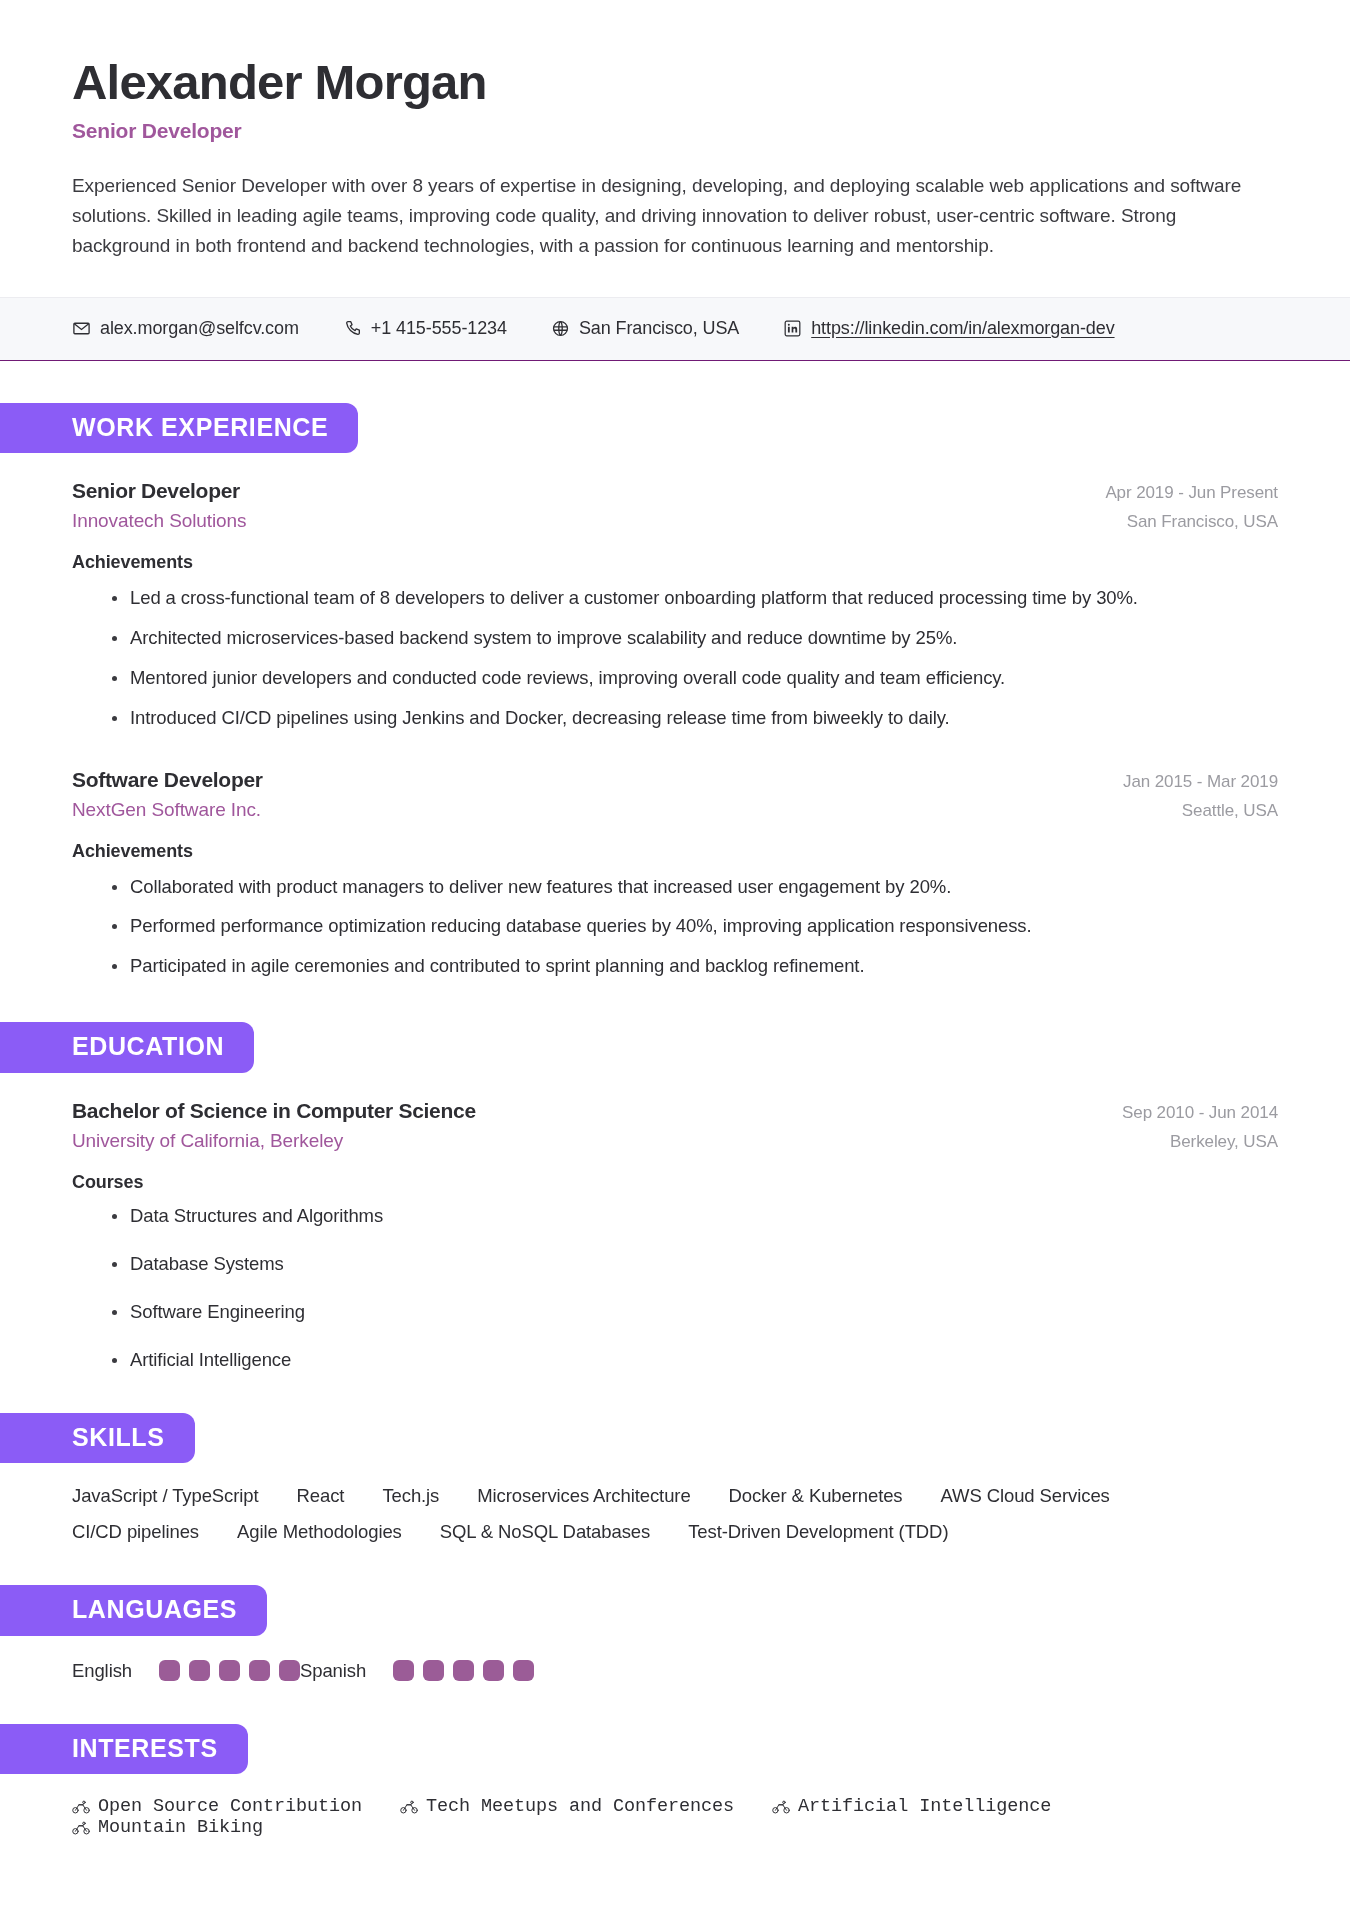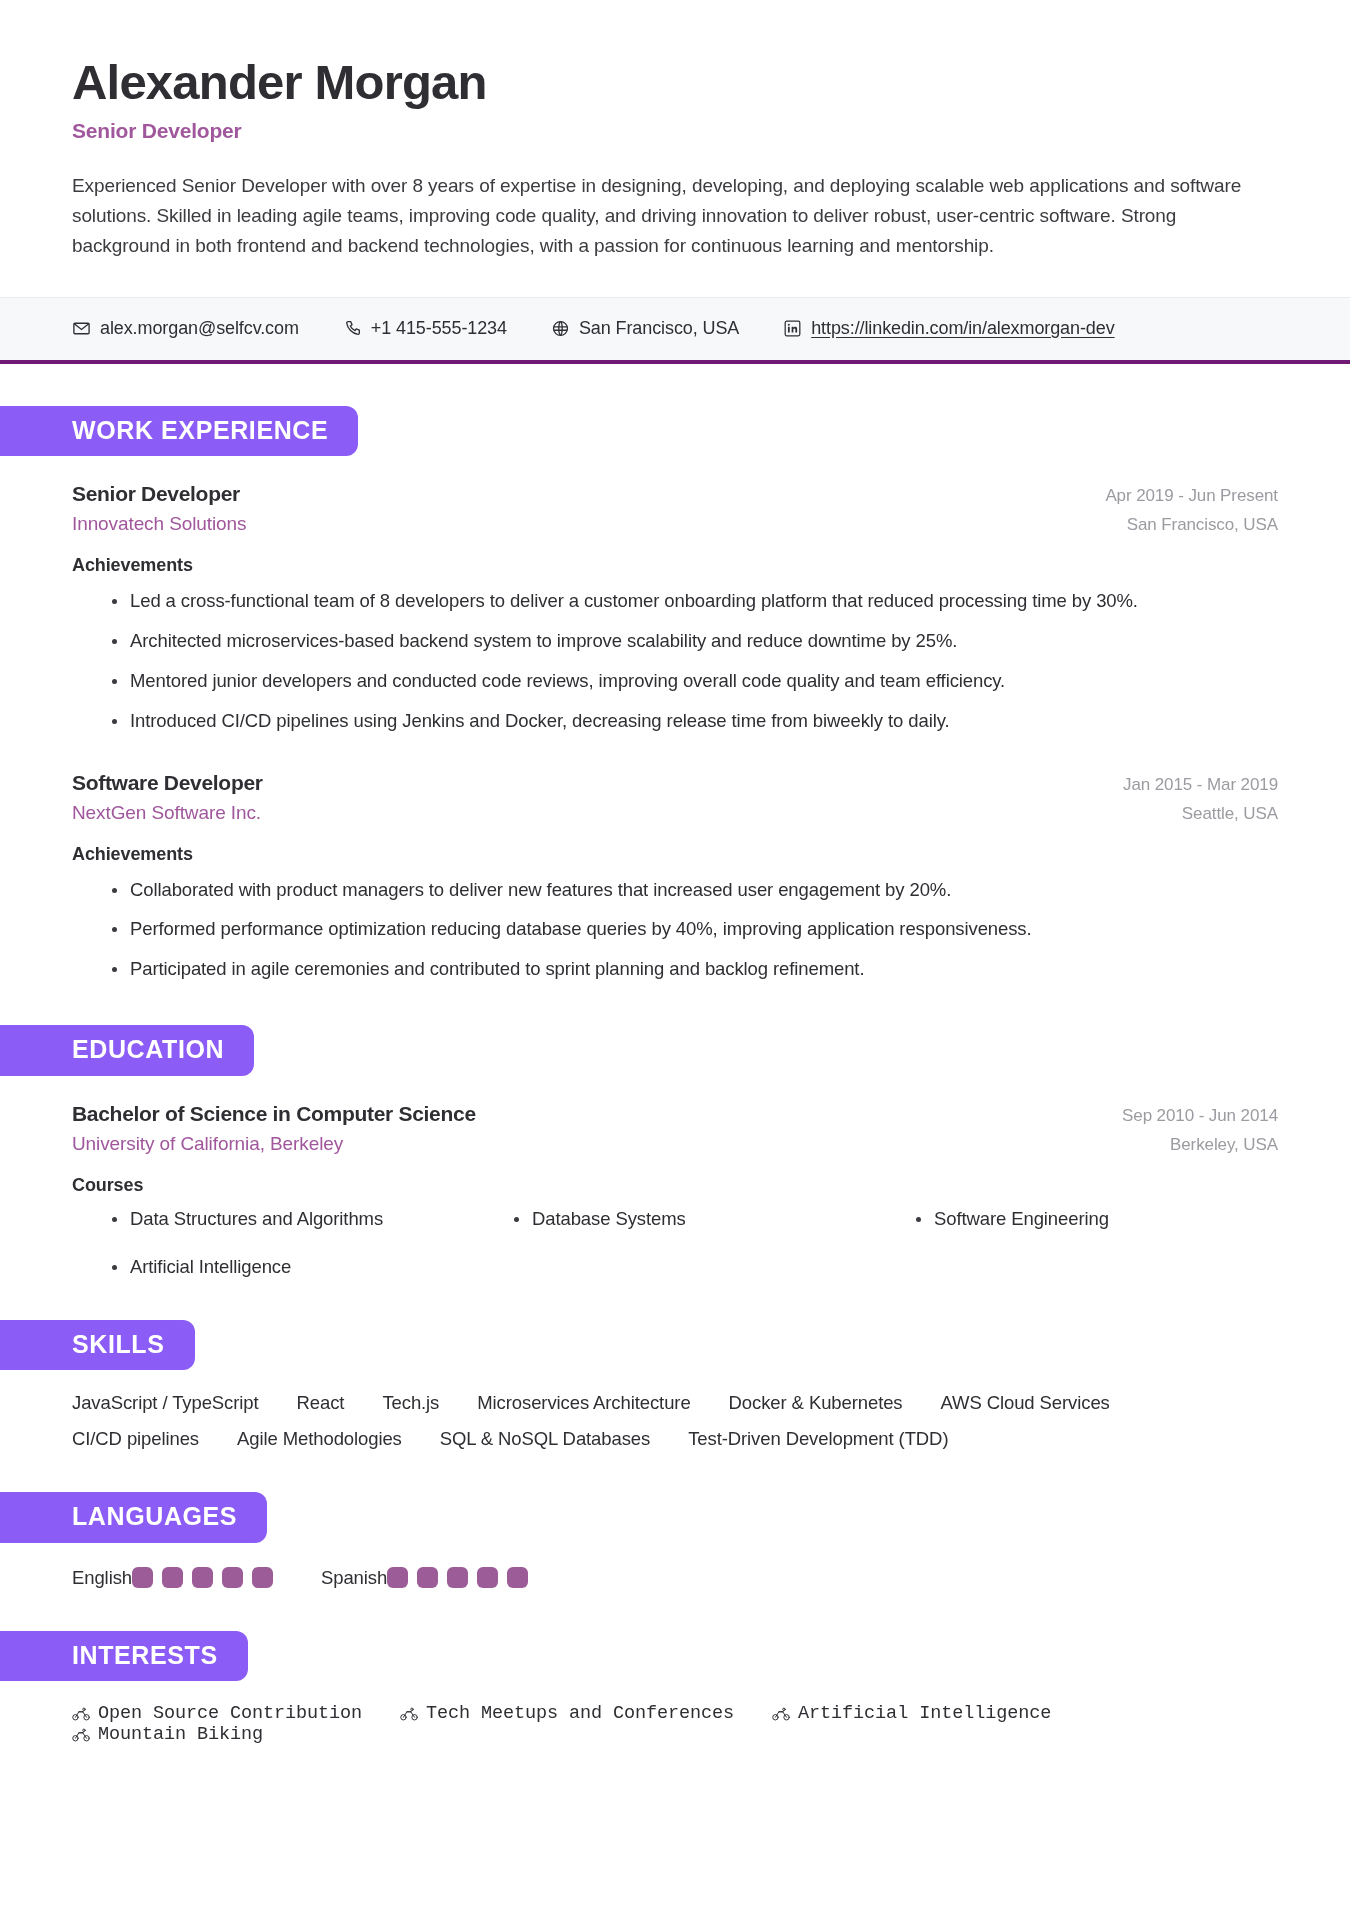--- a/index.html
+++ b/index.html
@@ -51,21 +51,21 @@
     color: #3b3b40;
     max-width: 1190px;
     letter-spacing: -0.1px;
   }
 
   
   .contact-band {
     margin-top: 36px;
     background: #f7f8fa;
     border-top: 1px solid #ececf0;
-    border-bottom: 4px solid #701a75;
+    border-bottom: 1px solid #701a75;
     padding: 20px 72px 21px 72px;
     display: flex;
     align-items: center;
     flex-wrap: wrap;
     gap: 0px;
   }
 
   .contact-item {
     display: flex;
     align-items: center;
@@ -179,21 +179,21 @@
     height: 5px;
     border-radius: 50%;
     background: #3b3b40;
   }
 
   
   .courses-grid {
     margin-top: 12px;
     padding-left: 40px;
     display: grid;
-    grid-template-columns: 1fr 1fr 1fr;
+    grid-template-columns: 1fr;
     column-gap: 40px;
     row-gap: 26px;
     list-style: none;
   }
   .courses-grid li {
     position: relative;
     padding-left: 18px;
     font-size: 18.5px;
     color: #2e2e33;
     letter-spacing: -0.1px;
@@ -230,22 +230,21 @@
   .lang-wrap {
     margin-top: 24px;
     display: flex;
     align-items: center;
     flex-wrap: wrap;
     gap: 0;
   }
   .lang-item {
     display: flex;
     align-items: center;
-    gap: 0;
-    margin-right: 48px;
+    gap: 27px;
   }
   .lang-name {
     font-size: 18.5px;
     color: #2e2e33;
     letter-spacing: -0.1px;
   }
   .lang-dots { display: flex; gap: 9px; }
   .lang-dot {
     width: 21px;
     height: 21px;

